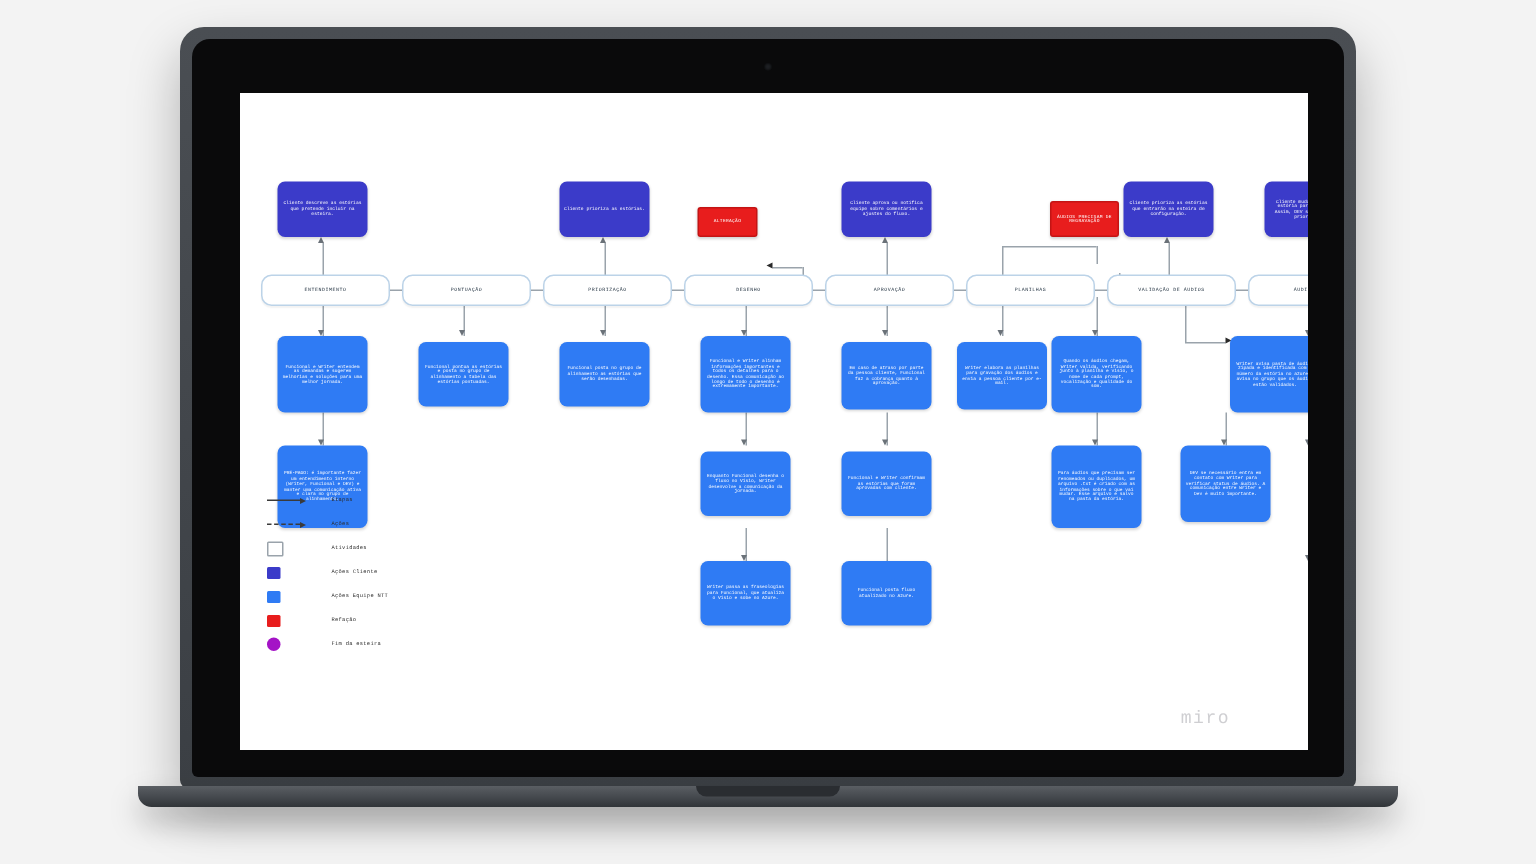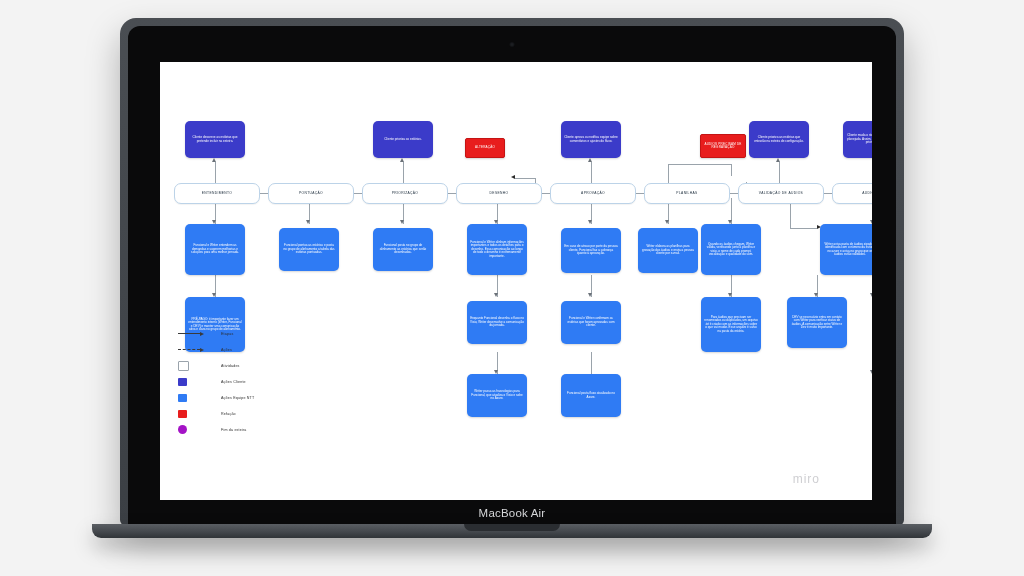--- a/index.html
+++ b/index.html
@@ -42,21 +42,21 @@
     background:linear-gradient(180deg,#5a5e63 0%,#44484d 55%,#303438 100%);
     border-radius:0 0 9px 9px;
     box-shadow:0 10px 20px rgba(0,0,0,.25);
   }
   .notch{
     position:absolute;left:50%;top:506px;transform:translateX(-50%);
     width:96px;height:7px;background:#2a2d31;border-radius:0 0 7px 7px;
   }
 
   
-  .board{position:absolute;left:0;top:0;width:678px;height:438px;background:#fff;}
+  .board{position:absolute;left:0;top:0;width:678px;height:438px;background:#fff;font-family:Liberation Mono, monospace;}
   .miro{
     position:absolute;right:18px;bottom:14px;
     color:#cfcfd2;font-size:12px;letter-spacing:1px;
   }
 
   
   .node{position:absolute;box-sizing:border-box;display:flex;align-items:center;justify-content:center;text-align:center;}
   .node span{display:block;line-height:1.12;}
 
   .stagebox{
@@ -329,21 +329,18 @@
                     <div class="sw-dot"></div>
                   </div>
                 <div class="llabel">Fim da esteira</div>
               </div>
             </div>
 
             <div class="miro">miro</div>
           </div>
         </div>
 
-        <div class="chinbar">
-          <div class="brand">MacBook Air</div>
-        </div>
       </div>
     </div>
     <div class="base"></div>
     <div class="notch"></div>
   </div>
 </div>
 
 </body></html>

